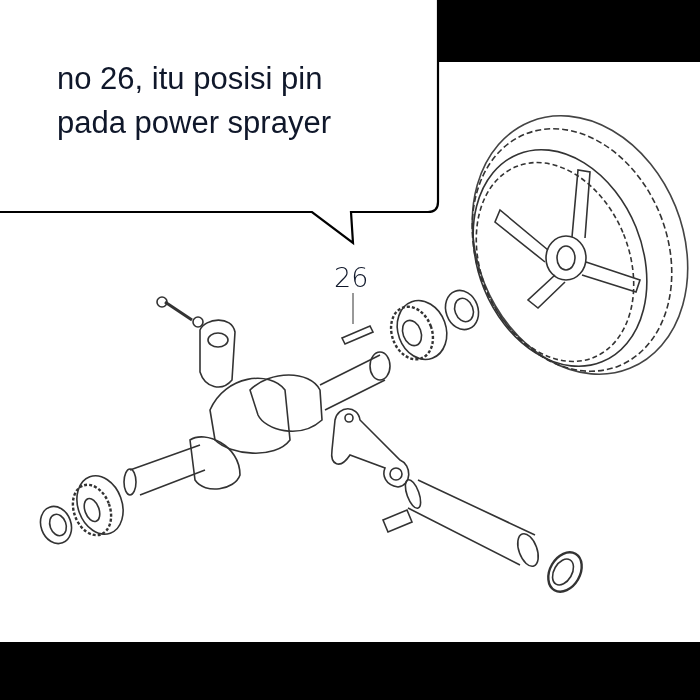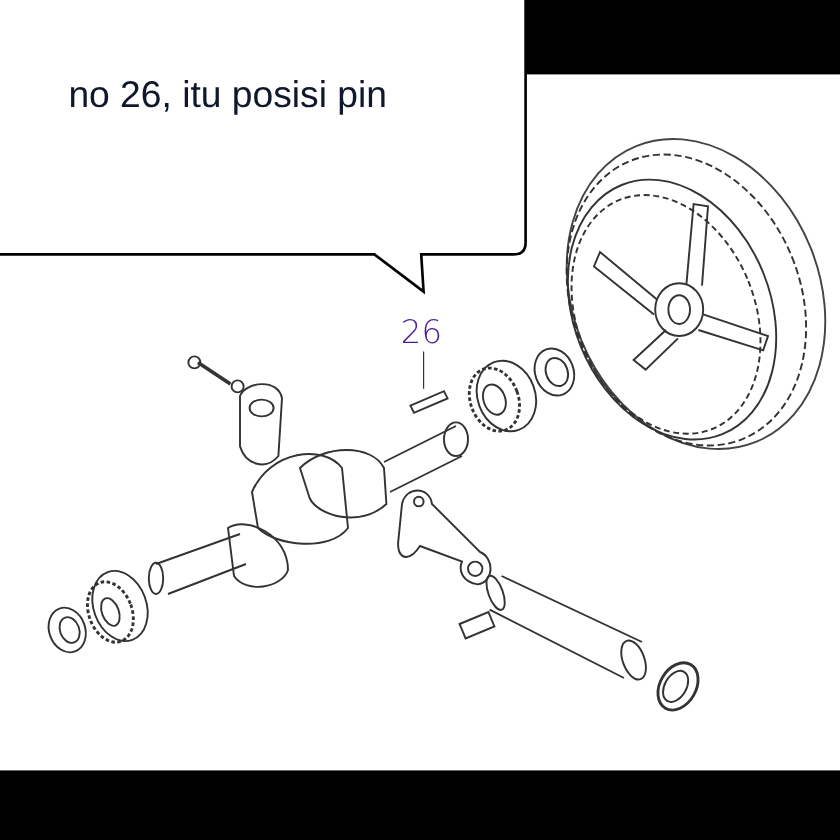--- a/index.html
+++ b/index.html
@@ -3,21 +3,21 @@
 <meta charset="utf-8">
 <style>
   html,body{margin:0;padding:0;}
   body{width:700px;height:700px;position:relative;overflow:hidden;background:#ffffff;font-family:"Liberation Sans",sans-serif;}
   .topband{position:absolute;left:438px;top:0;width:262px;height:62px;background:#000;}
   .bottomband{position:absolute;left:0;top:642px;width:700px;height:58px;background:#000;}
   .diagram{position:absolute;left:0;top:0;width:700px;height:700px;}
   .bubble-svg{position:absolute;left:0;top:0;width:700px;height:260px;}
   .bubble-text{position:absolute;left:57px;top:57px;width:370px;font-size:31px;line-height:44px;color:#0f172a;font-family:"Liberation Sans",sans-serif;}
   .bubble-text div{white-space:nowrap;}
-  .part-label{position:absolute;left:334px;top:262px;font-size:27px;color:#4c1d95;font-family:"DejaVu Sans",sans-serif;font-weight:300;}
+  .part-label{position:absolute;left:334px;top:262px;font-size:27px;color:#0f172a;font-family:"DejaVu Sans",sans-serif;font-weight:300;}
 </style>
 </head>
 <body>
 
 <div class="topband"></div>
 
 <svg class="diagram" viewBox="0 0 700 700" xmlns="http://www.w3.org/2000/svg" fill="none" stroke="#333" stroke-width="1.6">
 
   <g>
     <ellipse cx="580" cy="245" rx="103" ry="133" transform="rotate(-22 580 245)" stroke="#444"></ellipse>
@@ -102,15 +102,16 @@
 </svg>
 
 <div class="part-label">26</div>
 
 <svg class="bubble-svg" viewBox="0 0 700 260" xmlns="http://www.w3.org/2000/svg">
   <path d="M-2 -2 L438 -2 L438 202 Q438 212 428 212 L351 212 L353 243 L312 212 L-2 212 Z" fill="#ffffff" stroke="#000" stroke-width="2.2" stroke-linejoin="miter"></path>
 </svg>
 
 <div class="bubble-text">
   <div>no 26, itu posisi pin</div>
+  <div>pada power sprayer</div>
 </div>
 
 <div class="bottomband"></div>
 
 </body></html>

